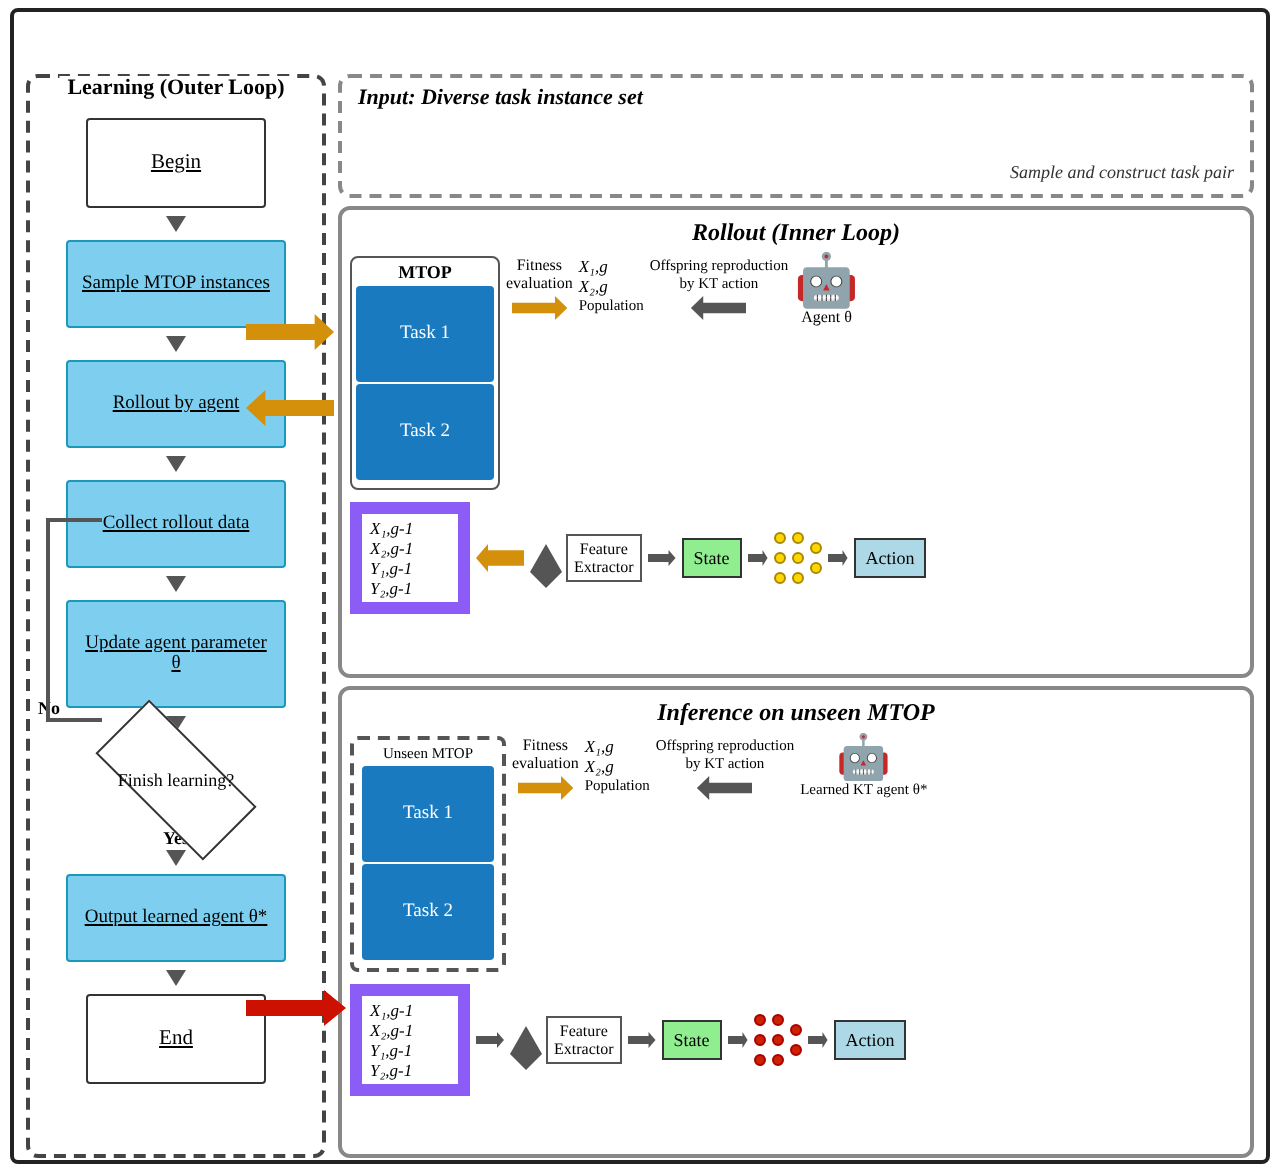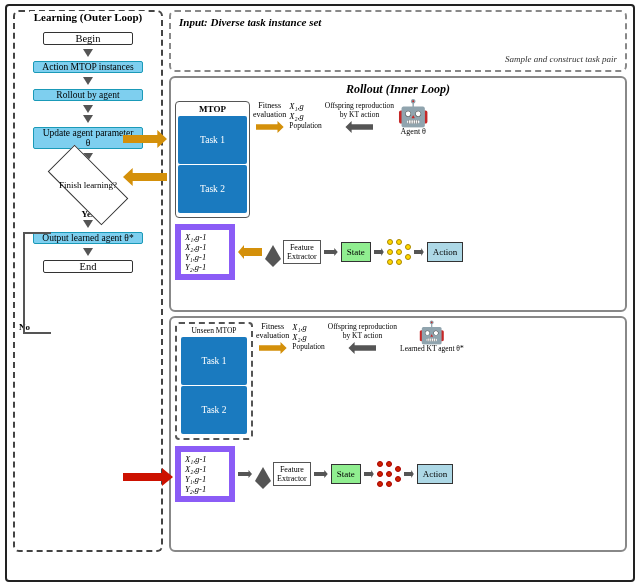--- a/index.html
+++ b/index.html
@@ -27,20 +27,21 @@
       font-size: 14px;
       font-weight: bold;
       padding: 4px 0 2px 0;
       font-style: italic;
     }
 
     .main-content {
       display: flex;
       width: 100%;
       height: calc(100% - 24px);
+      margin-top: 27px;
     }
 
     
     .left-panel {
       width: 150px;
       min-width: 150px;
       border: 2px dashed #444;
       border-radius: 6px;
       margin: 4px 4px 4px 6px;
       position: relative;
@@ -59,26 +60,27 @@
       font-size: 11px;
       white-space: nowrap;
       background: #fff;
       padding: 0 4px;
     }
 
     .flow-box {
       border: 1.5px solid #333;
       background: #fff;
       text-align: center;
-      padding: 0 6px;
+      padding: 16px 6px;
       margin: 3px 0;
       width: 110px;
       font-size: 10.5px;
       border-radius: 2px;
       position: relative;
+      text-decoration: underline;
     }
 
     .flow-box.cyan {
       background: #7ecfef;
       border-color: #1a9ab8;
     }
 
     .arrow-down {
       width: 0;
       height: 0;
@@ -315,32 +317,33 @@
 
   <div class="main-content">
 
     <div class="left-panel">
       <div class="left-panel-title">Learning (Outer Loop)</div>
 
       <div class="flow-box" style="width:90px;border-radius:2px;margin-top:4px;">Begin</div>
       <div class="arrow-down"></div>
 
       <div class="flow-box cyan" style="font-size:9.5px;">
-        <span>Action MTOP instances</span>
+        <span>Sample MTOP instances</span>
       </div>
       <div class="arrow-down"></div>
 
       <div class="flow-box cyan" style="font-size:9.5px;">Rollout by agent</div>
 
       <div style="position:absolute;left:108px;top:118px;width:44px;height:18px;background:#d4900a;clip-path:polygon(0 28%,78% 28%,78% 0%,100% 50%,78% 100%,78% 72%,0 72%);z-index:10;"></div>
 
       <div style="position:absolute;left:108px;top:156px;width:44px;height:18px;background:#d4900a;clip-path:polygon(100% 28%,22% 28%,22% 0%,0% 50%,22% 100%,22% 72%,100% 72%);z-index:10;"></div>
 
       <div class="arrow-down"></div>
 
+      <div class="flow-box cyan" style="font-size:9.5px;">Collect rollout data</div>
       <div class="arrow-down"></div>
 
       <div class="flow-box cyan" style="font-size:9.5px;">Update agent parameter θ</div>
       <div class="arrow-down"></div>
 
       <div class="diamond-shape" style="width:90px;height:44px;margin:1px auto;">
         <div style="position:absolute;width:76px;height:38px;background:#fff;border:1.5px solid #333;transform:rotate(45deg);"></div>
         <div class="diamond-text" style="font-size:9px;">Finish learning?</div>
       </div>
 
@@ -448,20 +451,21 @@
             </div>
             <div style="width:10px;height:8px;background:#555;clip-path:polygon(0 25%,75% 25%,75% 0%,100% 50%,75% 100%,75% 75%,0 75%);"></div>
           </div>
 
           <div class="action-box" style="font-size:9px;padding:4px 5px;">Action</div>
         </div>
 
       </div>
 
       <div class="bottom-right" style="flex:1;">
+        <div class="inference-title">Inference on unseen MTOP</div>
 
         <div class="section-row" style="align-items:flex-start;">
 
           <div class="inference-unseen">
             <div style="font-size:7.5px;margin-bottom:2px;">Unseen MTOP</div>
             <div class="task-box">Task 1</div>
             <div class="task-box" style="margin-bottom:2px;">Task 2</div>
           </div>
 
           <div style="display:flex;flex-direction:column;align-items:center;">

